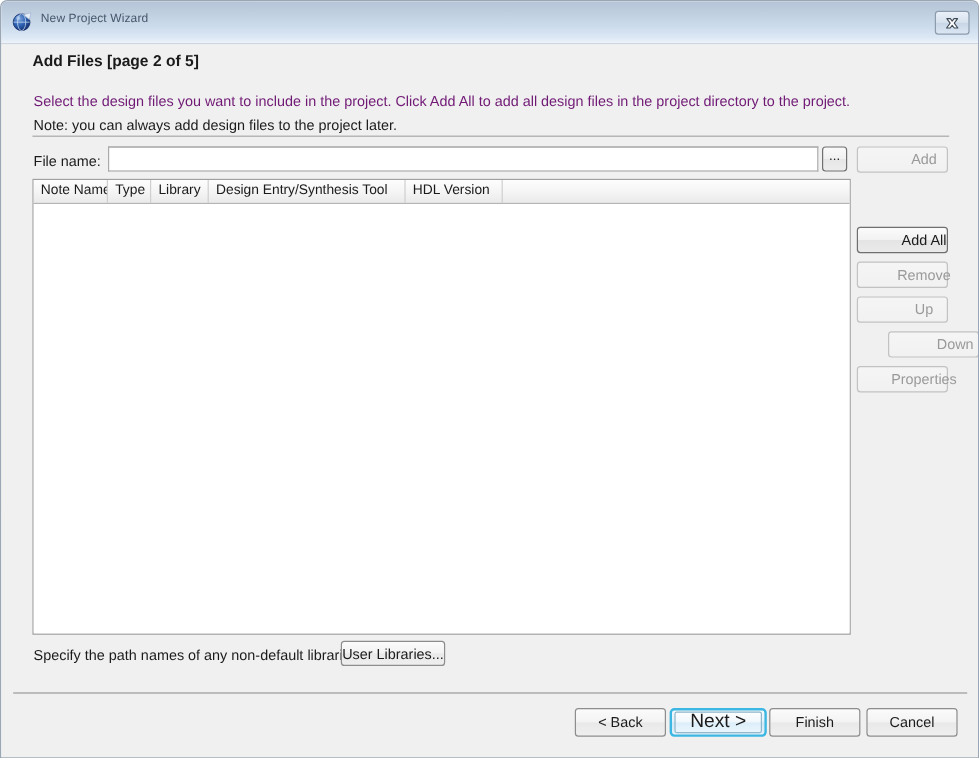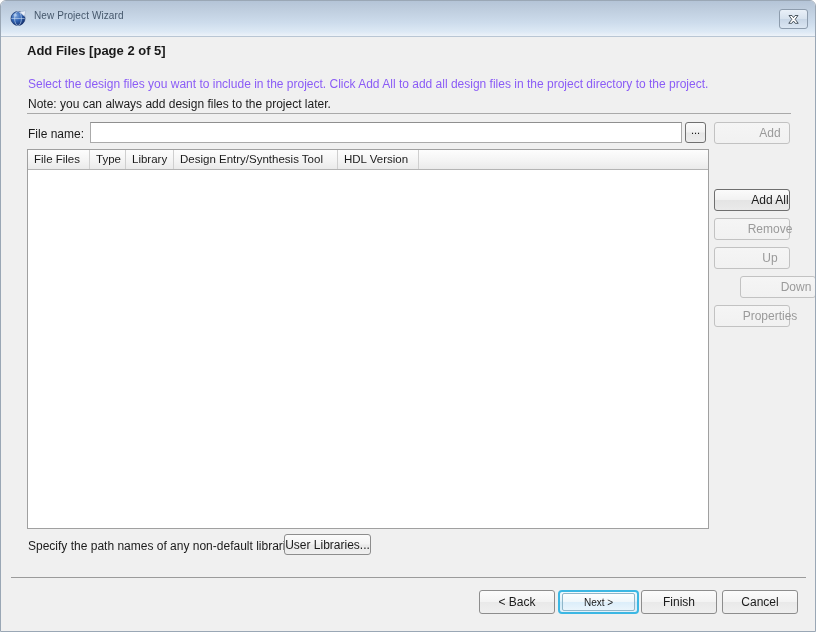--- a/index.html
+++ b/index.html
@@ -76,21 +76,21 @@
     left: 26px; top: 6px;
     font-size: 13px;
     font-weight: bold;
     color: #1a1a1a;
     white-space: nowrap;
   }
   .desc1 {
     position: absolute;
     left: 27px; top: 40px;
     font-size: 12px;
-    color: #8b5cf6;
+    color: #701a75;
     white-space: nowrap;
   }
   .desc2 {
     position: absolute;
     left: 27px; top: 60px;
     font-size: 12px;
     color: #1b1b1b;
     white-space: nowrap;
   }
   .hsep-top {
@@ -253,21 +253,21 @@
     left: 557px; top: 553px;
     width: 81px; height: 24px;
     box-sizing: border-box;
     border: 2px solid #3cb7e3;
     border-radius: 4px;
     background: linear-gradient(to bottom, #f3fafd 0%, #e3f2fa 45%, #cfe9f7 52%, #e2f1fa 100%);
     display: flex;
     align-items: center;
     justify-content: center;
     font-family: "Liberation Sans", sans-serif;
-    font-size: 10px;
+    font-size: 16px;
     color: #1b1b1b;
     cursor: default;
     white-space: nowrap;
   }
   .next-inner {
     width: 73px;
     height: 18px;
     box-sizing: border-box;
     border: 1px solid #8fb6c9;
     border-radius: 2px;
@@ -320,21 +320,21 @@
 
     <div class="btn side-btn b-add disabled">Add</div>
     <div class="btn side-btn b-addall default-dark">Add All</div>
     <div class="btn side-btn b-remove disabled">Remove</div>
     <div class="btn side-btn b-up disabled">Up</div>
     <div class="btn side-btn b-down disabled">Down</div>
     <div class="btn side-btn b-props disabled">Properties</div>
 
     <div class="table-box">
       <div class="table-header">
-        <div class="th" style="width:62px">File Files</div>
+        <div class="th" style="width:62px">Note Name</div>
         <div class="th" style="width:36px">Type</div>
         <div class="th" style="width:48px">Library</div>
         <div class="th" style="width:164px">Design Entry/Synthesis Tool</div>
         <div class="th" style="width:81px">HDL Version</div>
         <div class="th" style="width:289px"></div>
       </div>
       <div class="table-body"></div>
     </div>
 
     <div class="libs-text">Specify the path names of any non-default libraries.</div>

